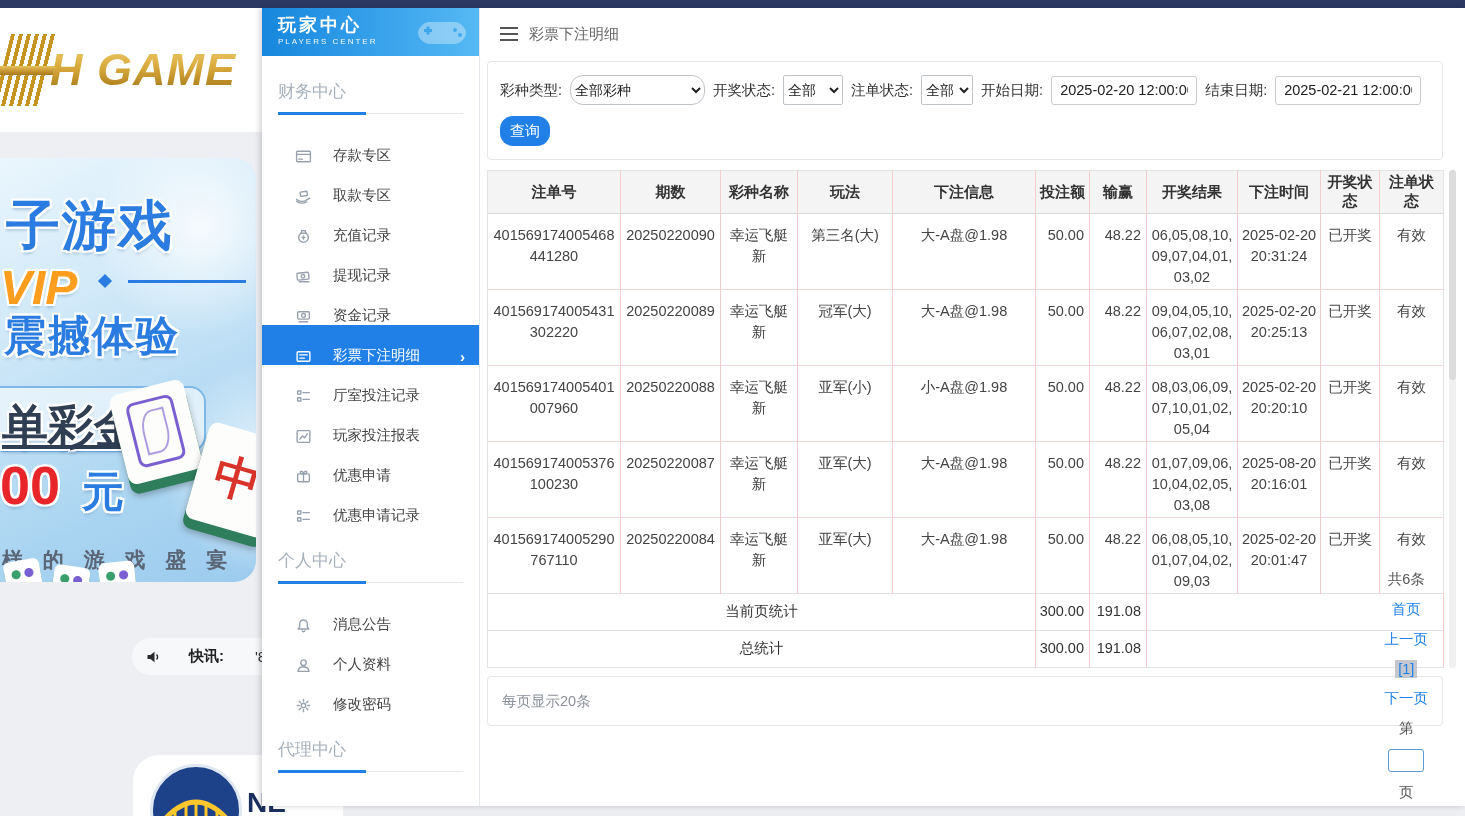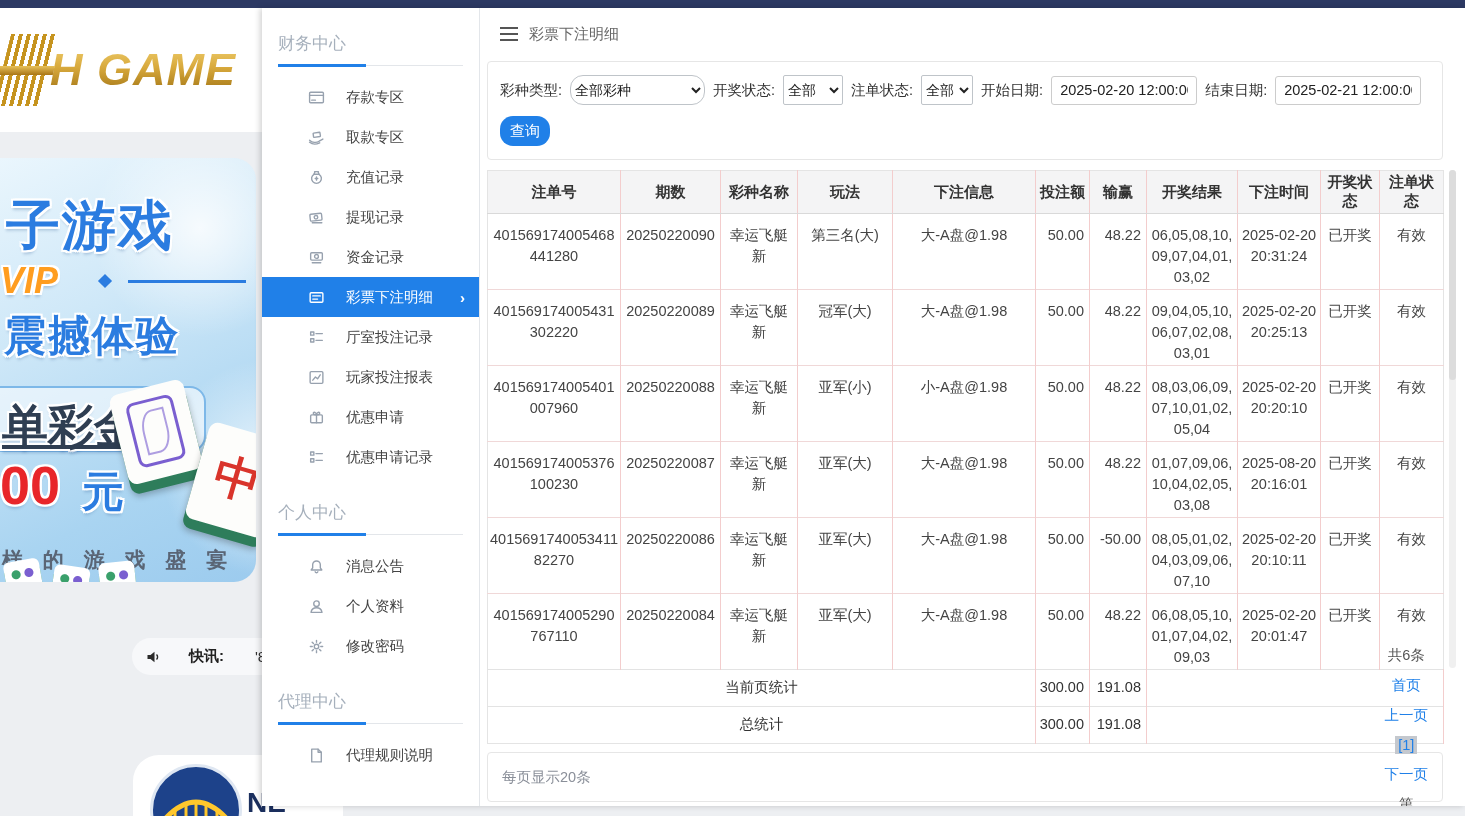--- a/index.html
+++ b/index.html
@@ -24,21 +24,21 @@
     -webkit-background-clip:text; background-clip:text; color:transparent; }
 
   
   .banner { position:absolute; top:150px; left:0; width:256px; height:424px; overflow:hidden;
     border-radius:0 22px 22px 0;
     background: linear-gradient(155deg,#eaf6fd 0%, #cfe8f8 35%, #a9d4f1 75%, #9ccbee 100%); }
   .banner .glow { position:absolute; width:220px; height:220px; border-radius:50%;
     background: radial-gradient(circle, rgba(255,255,255,.8), rgba(255,255,255,0) 70%); }
   .b-outline { text-shadow:-2px 0 #fff,2px 0 #fff,0 -2px #fff,0 2px #fff,-2px -2px #fff,2px 2px #fff,2px -2px #fff,-2px 2px #fff,0 4px 3px rgba(30,80,140,.25); }
   .b-title { position:absolute; top:32px; left:6px; font-size:54px; font-weight:900; color:#2b7ce0; letter-spacing:2px; }
-  .b-vip { position:absolute; top:102px; left:0; font-size:36px; font-weight:900; font-style:italic; color:#ff9d1f; }
+  .b-vip { position:absolute; top:102px; left:0; font-size:48px; font-weight:900; font-style:italic; color:#ff9d1f; }
   .b-diamond { position:absolute; top:118px; left:100px; width:10px; height:10px; background:#2b7ce0; transform:rotate(45deg); }
   .b-line { position:absolute; top:122px; left:128px; width:118px; height:3px; background:#2b7ce0; }
   .b-sub { position:absolute; top:150px; left:4px; font-size:42px; font-weight:900; color:#2b7ce0; letter-spacing:2px; }
   .bonus-band { position:absolute; top:228px; left:-24px; width:230px; height:66px;
     background:rgba(255,255,255,.55); border:2px solid #7db8e8; border-radius:16px; }
   .b-bonus { position:absolute; top:238px; left:2px; font-size:46px; font-weight:900; color:#2f3e52;text-decoration:underline; }
   .b-amount { position:absolute; top:296px; left:0; font-size:54px; font-weight:900; color:#e8262a; }
   .b-cur { position:absolute; top:306px; left:82px; font-size:42px; font-weight:900; color:#2b7ce0; }
   .b-tag { position:absolute; top:388px; left:2px; font-size:21px; font-weight:bold; color:#5a6575; letter-spacing:7px; white-space:nowrap; }
   .tile { position:absolute; background:#fdfdfb; border-radius:9px; box-shadow:0 10px 0 #2e7d5b, 0 13px 6px rgba(0,0,0,.25); }
@@ -75,21 +75,21 @@
   .sidebar-header { height:48px; background:linear-gradient(90deg,#1687dd 0%, #3ba4ec 60%, #55b9f3 100%);
     color:#fff; padding:5px 0 0 16px; position:relative; overflow:hidden; }
   .sh-title { font-size:18px; font-weight:bold; letter-spacing:3px; }
   .sh-sub { font-size:8px; letter-spacing:2px; opacity:.95; }
   .sh-pad { position:absolute; right:8px; top:4px; opacity:.35; }
   .section-title { margin:24px 16px 0 16px; color:#a6b0bc; font-size:17px; }
   .section-underline { margin:9px 16px 0 16px; display:flex; align-items:center; }
   .ul-blue { width:88px; height:3px; background:#2080e8; }
   .ul-gray { flex:1; height:1px; background:#e3e6ea; }
   .menu { list-style:none; padding-top:10px; }
-  .menu-item { height:40px; display:flex; align-items:center; padding-left:46px; gap:21px;
+  .menu-item { height:40px; display:flex; align-items:flex-end; padding-left:33px; gap:21px;
     font-size:14.5px; color:#444; cursor:pointer; position:relative; }
   .menu-item .mi-icon { width:17px; height:17px; color:#97a1ae; display:inline-flex; }
   .menu-item .mi-icon svg { width:17px; height:17px; }
   .menu-item.active { background:#2080e8; color:#fff; }
   .menu-item.active .mi-icon { color:#fff; }
   .mi-arrow { position:absolute; right:14px; font-size:15px; font-weight:bold; }
 
   
   .content { flex:1; position:relative; overflow:hidden; background:#fff; }
   .content-header { height:52px; display:flex; align-items:center; padding-left:20px; gap:11px; color:#666; font-size:15px; }
@@ -191,20 +191,35 @@
         <path d="M22,56 V44 M33,56 V36 M43,56 V33 M53,56 V36 M64,56 V44" stroke="#ffc72c" stroke-width="3"></path>
       </svg>
     </div>
     <div class="widget-text">NE</div>
   </div>
 </div>
 
 <div class="panel">
 
   <aside class="sidebar">
+    <div class="sidebar-header">
+      <div class="sh-title">玩家中心</div>
+      <div class="sh-sub">PLAYERS CENTER</div>
+      <span class="sh-pad">
+        <svg width="58" height="42" viewBox="0 0 58 42" fill="#ffffff">
+          <rect x="6" y="10" width="46" height="22" rx="11"></rect>
+            <circle cx="14" cy="21" r="9"></circle>
+            <circle cx="44" cy="21" r="9"></circle>
+          <rect x="11" y="17" width="8" height="3" fill="#2f9be6"></rect>
+            <rect x="13.5" y="14.5" width="3" height="8" fill="#2f9be6"></rect>
+          <circle cx="42" cy="18" r="2" fill="#2f9be6"></circle>
+            <circle cx="47" cy="23" r="2" fill="#2f9be6"></circle>
+        </svg>
+      </span>
+    </div>
     <div id="sidebar-sections">
         <div class="section-title">财务中心</div>
         <div class="section-underline">
           <span class="ul-blue"></span>
           <span class="ul-gray"></span>
         </div>
         <ul class="menu">
           <li class="menu-item">
             <span class="mi-icon">
               <svg viewBox="0 0 16 16" fill="none" stroke="currentColor" stroke-width="1.3" stroke-linecap="round" stroke-linejoin="round">
@@ -470,33 +485,20 @@
               <td>亚军(大)</td>
               <td>大-A盘@1.98</td>
               <td class="num">50.00</td>
               <td class="num">48.22</td>
               <td>01,07,09,06,10,04,02,05,03,08</td>
               <td>2025-08-20 20:16:01</td>
               <td>已开奖</td>
               <td>有效</td>
             </tr>
             <tr>
-              <td>401569174005341182270</td>
-              <td>20250220086</td>
-              <td>幸运飞艇新</td>
-              <td>亚军(大)</td>
-              <td>大-A盘@1.98</td>
-              <td class="num">50.00</td>
-              <td class="num">-50.00</td>
-              <td>08,05,01,02,04,03,09,06,07,10</td>
-              <td>2025-02-20 20:10:11</td>
-              <td>已开奖</td>
-              <td>有效</td>
-            </tr>
-            <tr>
               <td>401569174005290767110</td>
               <td>20250220084</td>
               <td>幸运飞艇新</td>
               <td>亚军(大)</td>
               <td>大-A盘@1.98</td>
               <td class="num">50.00</td>
               <td class="num">48.22</td>
               <td>06,08,05,10,01,07,04,02,09,03</td>
               <td>2025-02-20 20:01:47</td>
               <td>已开奖</td>

